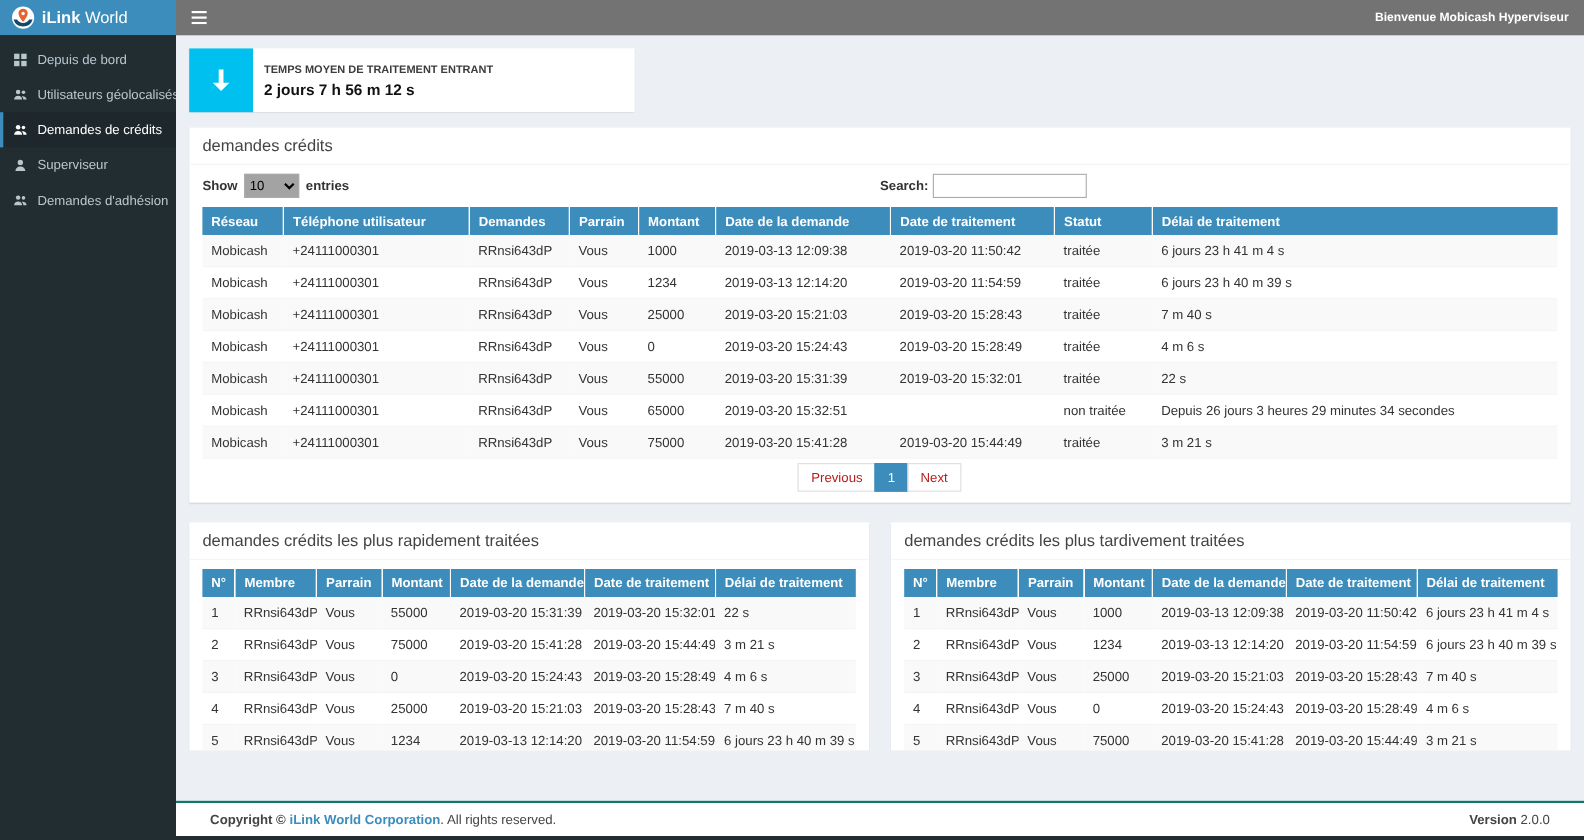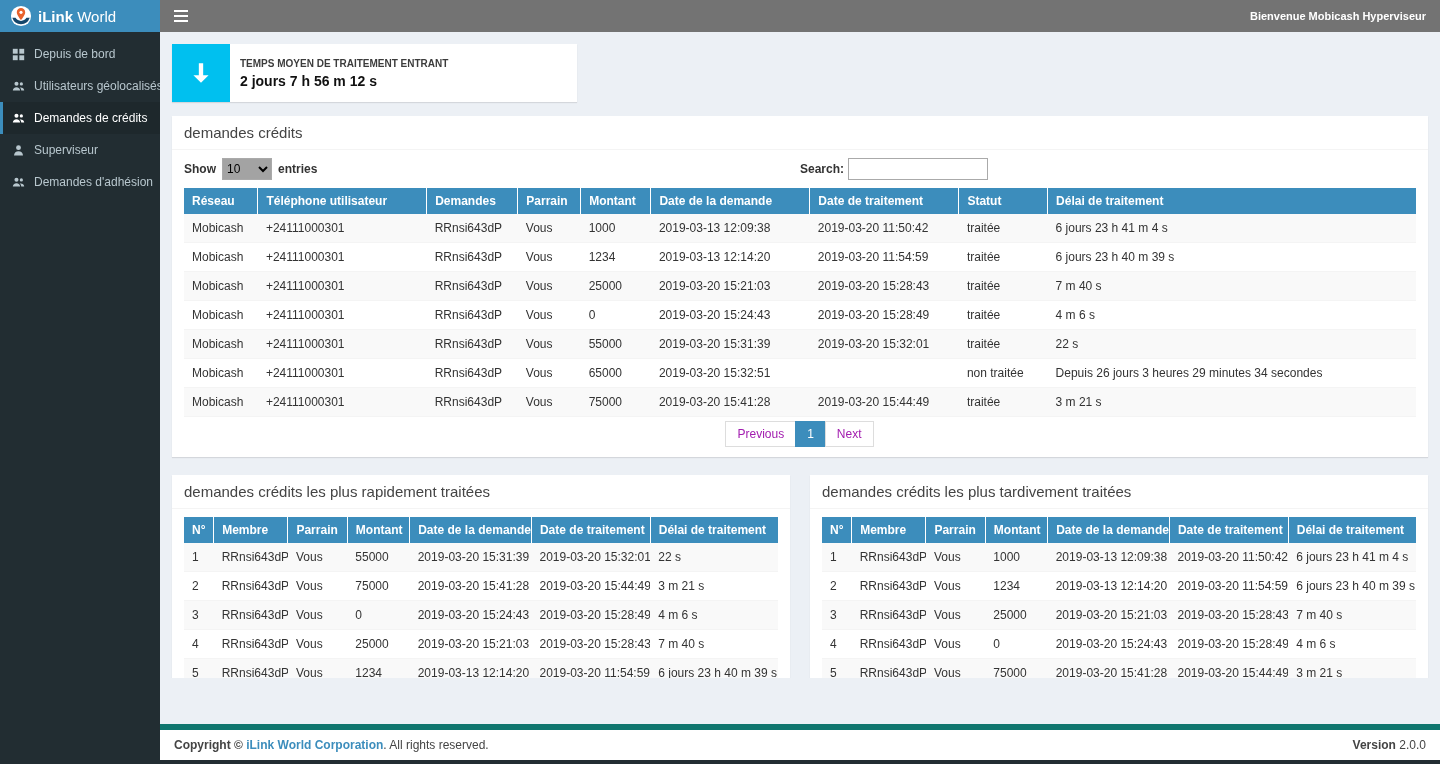--- a/index.html
+++ b/index.html
@@ -92,32 +92,32 @@
   .mini-table th:nth-child(1) { width: 5%; }
   .mini-table th:nth-child(2) { width: 12.5%; }
   .mini-table th:nth-child(3) { width: 10%; }
   .mini-table th:nth-child(4) { width: 10.5%; }
   .mini-table th:nth-child(5) { width: 20.5%; }
   .mini-table th:nth-child(6) { width: 20%; }
 
   .dt-info { font-size: 12px; color: #333; margin: 10px 0 2px; }
   .dt-paginate { text-align: center; margin-top: 4px; }
   .page-btn {
-    display: inline-block; padding: 5px 11px; font-size: 12px; color: #a21caf;
+    display: inline-block; padding: 5px 11px; font-size: 12px; color: #b91c1c;
     background: #fff; border: 1px solid #ddd; margin-left: -1px; cursor: pointer;
     text-decoration: none;
   }
   .page-btn.active { background: #3c8dbc; border-color: #3c8dbc; color: #fff; }
 
   .bottom-row { display: flex; gap: 20px; }
   .bottom-row .box { flex: 1; margin-bottom: 0; min-width: 0; }
 
   
   .main-footer {
-    background: #fff; border-top: 6px solid #0f766e; padding: 8px 14px;
+    background: #fff; border-top: 2px solid #0f766e; padding: 8px 31px;
     display: flex; justify-content: space-between; align-items: center;
     font-size: 12px; color: #444; flex-shrink: 0;
   }
   .main-footer a { color: #3c8dbc; font-weight: bold; text-decoration: none; cursor: pointer; }
 </style>
 </head>
 <body>
 
 <div class="app">
 

